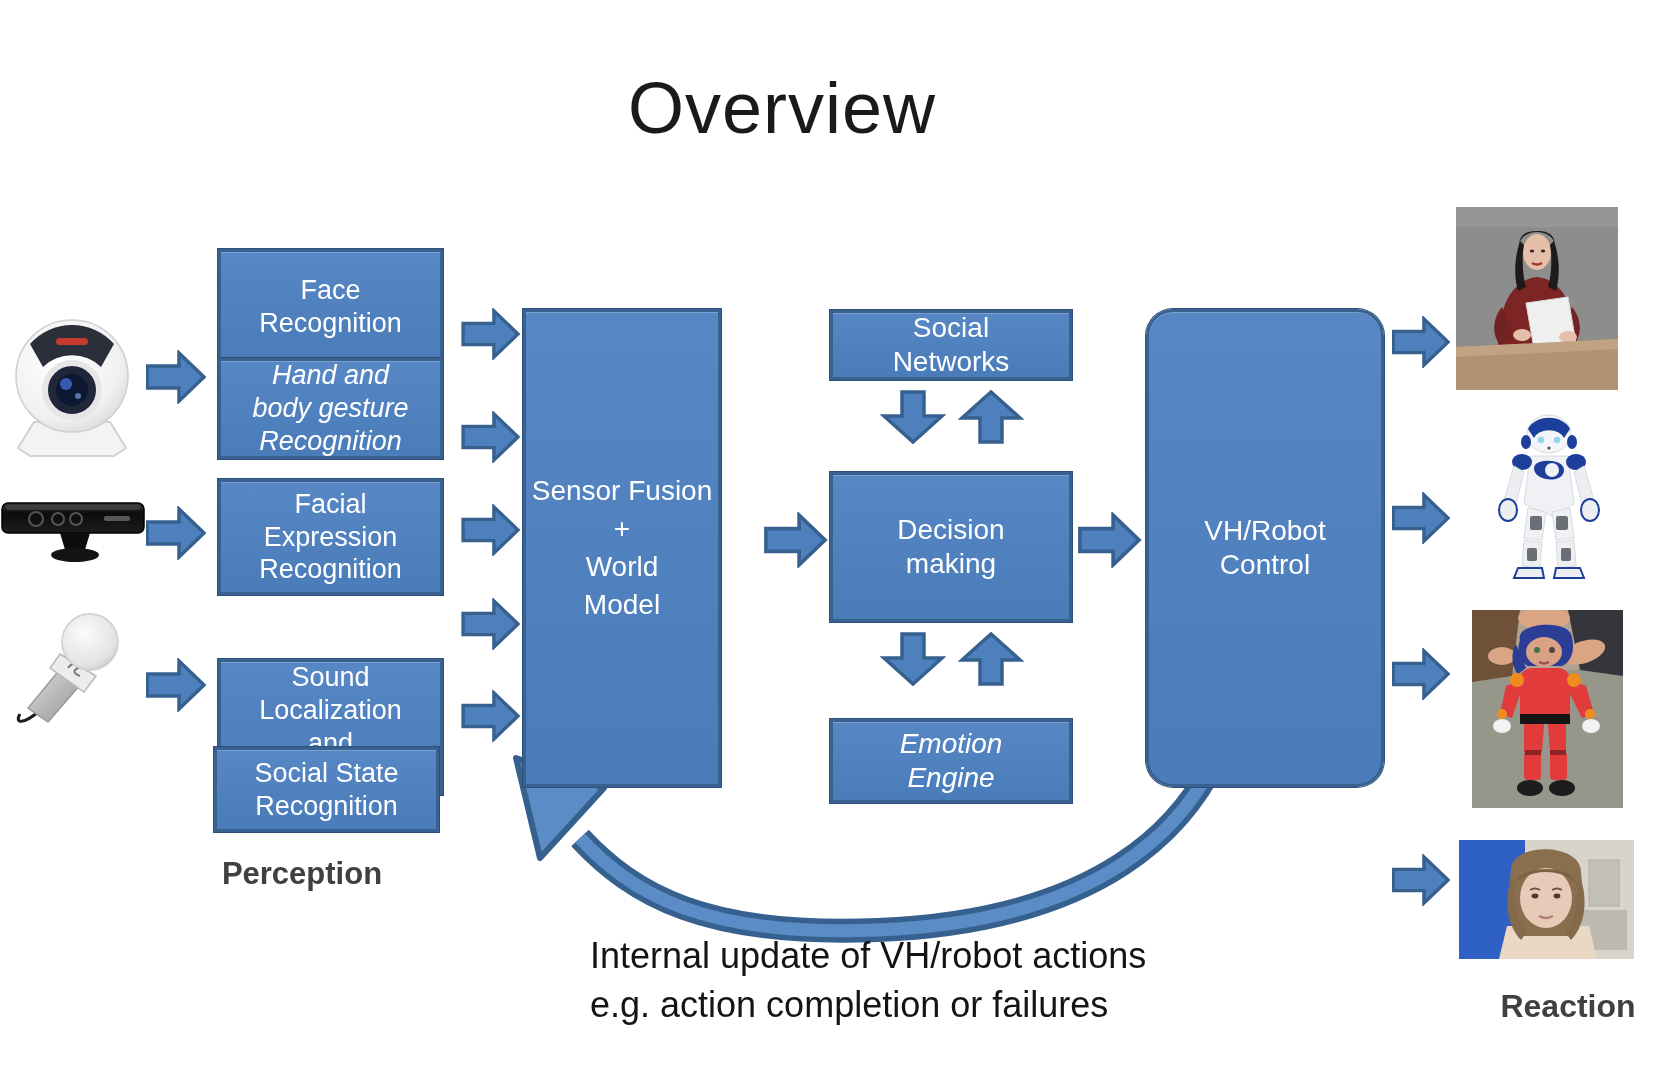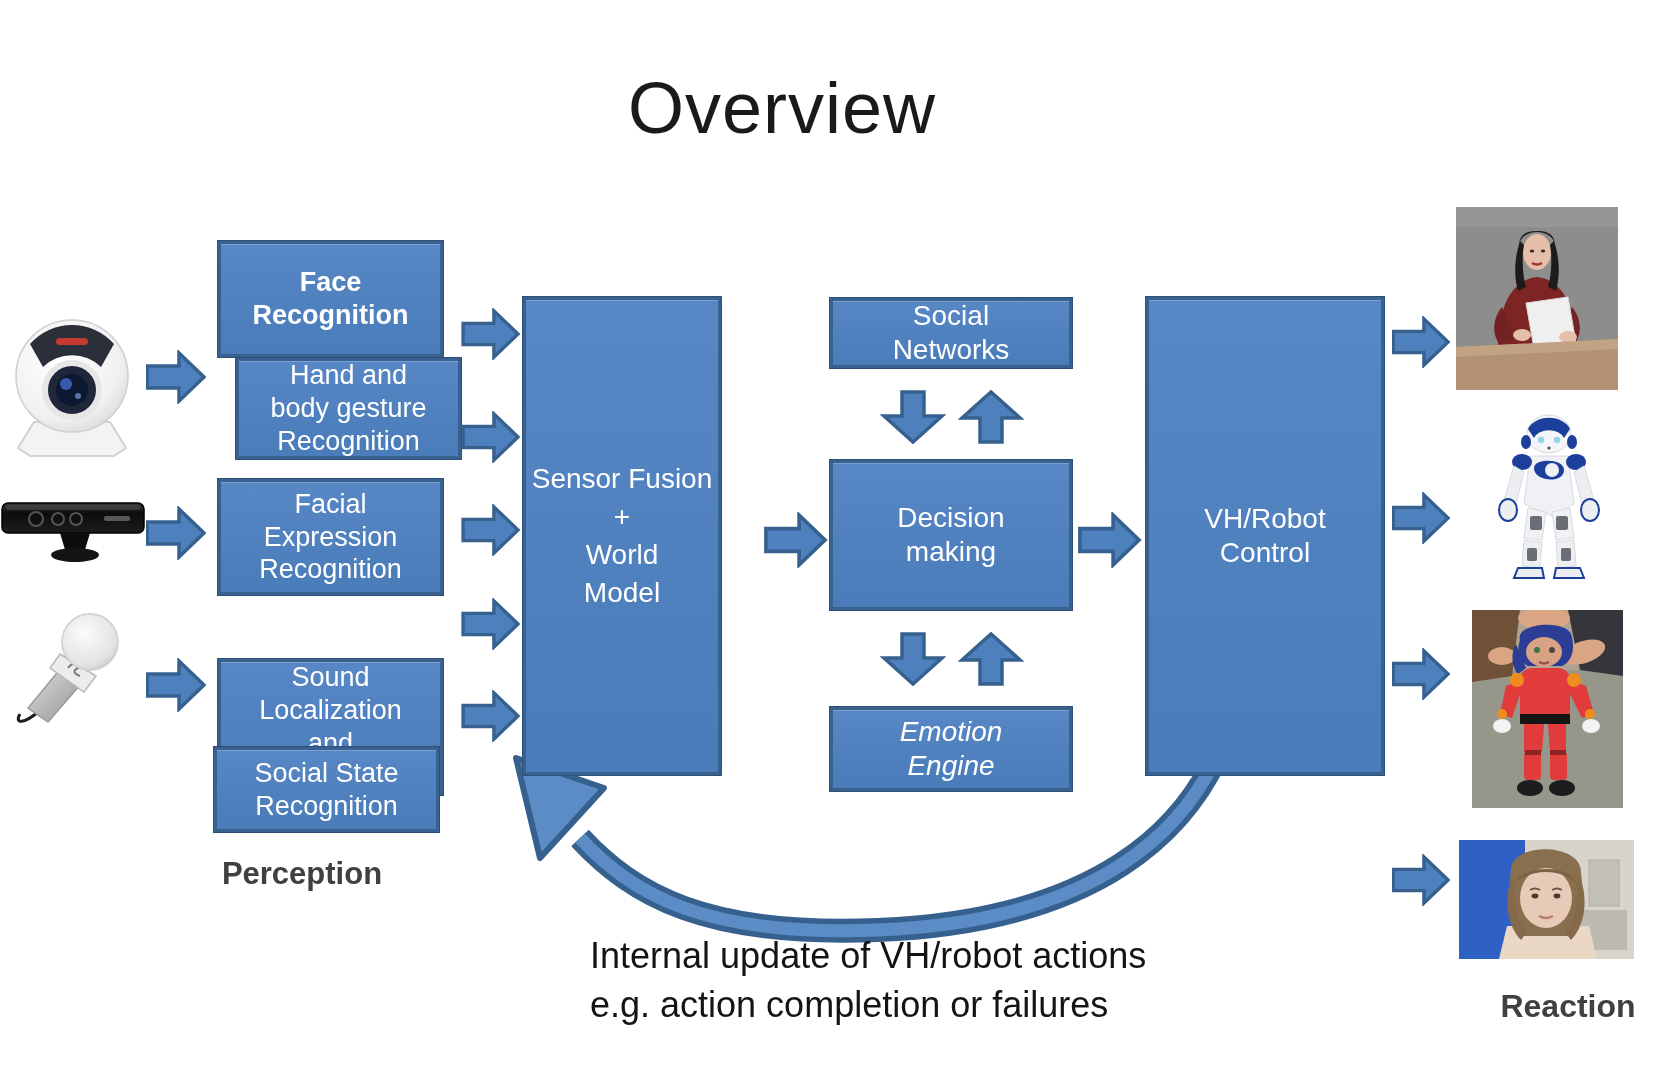--- a/index.html
+++ b/index.html
@@ -14,21 +14,21 @@
   }
   .pbox{
     position:absolute;box-sizing:border-box;
     background:linear-gradient(180deg,#5787c4 0%,#4a7cba 100%);
     border:3px solid #39618f;
     color:#ffffff;display:flex;align-items:center;justify-content:center;
     text-align:center;white-space:pre-line;line-height:1.22;
     box-shadow:0 0 0 1px #2d4f78, inset 0 1px 0 rgba(255,255,255,.22);
   }
   .f27{font-size:27px;}
-  .f28{font-size:28px;}
+  .f28{font-size:28px;margin-top:12px;}
   .blabel{font-weight:700;font-size:31px;color:#404040;text-align:center;position:absolute;}
   .caption{
     position:absolute;left:590px;top:932px;width:700px;text-align:left;
     font-size:36px;color:#141414;line-height:1.35;
   }
   svg{display:block;}
   .underlayer{position:absolute;left:0;top:0;z-index:0;}
   .layer{z-index:1;}
 </style>
 </head>
@@ -115,23 +115,23 @@
     <svg width="60" height="54" viewBox="0 0 60 54">
         <polygon points="1,16 33,16 33,3 58,27 33,51 33,38 1,38" fill="#4e80bd" stroke="#36618f" stroke-width="3.5"></polygon>
       </svg>
   </div>
   <div class="abs layer" style="left:146px;top:658px;">
     <svg width="60" height="54" viewBox="0 0 60 54">
         <polygon points="1,16 33,16 33,3 58,27 33,51 33,38 1,38" fill="#4e80bd" stroke="#36618f" stroke-width="3.5"></polygon>
       </svg>
   </div>
 
-  <div class="pbox f27 layer" style="left:218px;top:241px;width:225px;height:116px;font-weight:bold;">Face
+  <div class="pbox f27 layer" style="left:218px;top:249px;width:225px;height:116px;">Face
 Recognition</div>
-  <div class="pbox f27 layer" style="left:236px;top:358px;width:225px;height:101px;">Hand and
+  <div class="pbox f27 layer" style="left:218px;top:358px;width:225px;height:101px;font-style:italic;">Hand and
 body gesture
 Recognition</div>
   <div class="pbox f27 layer" style="left:218px;top:479px;width:225px;height:116px;">Facial
 Expression
 Recognition</div>
   <div class="pbox f27 layer" style="left:218px;top:635px;width:225px;height:136px;margin-top:24px;">Sound
 Localization
 and
 Classification</div>
   <div class="pbox f27 layer" style="left:214px;top:747px;width:225px;height:85px;">Social State
@@ -206,21 +206,21 @@
 
   <div class="pbox f28 layer" style="left:830px;top:707px;width:242px;height:84px;font-style:italic;">Emotion
 Engine</div>
 
   <div class="abs layer" style="left:1078px;top:512px;">
     <svg width="64" height="56" viewBox="0 0 60 54">
         <polygon points="1,16 33,16 33,3 58,27 33,51 33,38 1,38" fill="#4e80bd" stroke="#36618f" stroke-width="3.5"></polygon>
       </svg>
   </div>
 
-  <div class="pbox f28 layer" style="left:1146px;top:297px;width:238px;height:478px;">VH/Robot
+  <div class="pbox f28 layer" style="left:1146px;top:297px;width:238px;height:478px;border-radius:27px;">VH/Robot
 Control</div>
 
   <div class="abs layer" style="left:1392px;top:316px;">
     <svg width="58" height="52" viewBox="0 0 60 54">
         <polygon points="1,16 33,16 33,3 58,27 33,51 33,38 1,38" fill="#4e80bd" stroke="#36618f" stroke-width="3.5"></polygon>
       </svg>
   </div>
   <div class="abs layer" style="left:1392px;top:492px;">
     <svg width="58" height="52" viewBox="0 0 60 54">
         <polygon points="1,16 33,16 33,3 58,27 33,51 33,38 1,38" fill="#4e80bd" stroke="#36618f" stroke-width="3.5"></polygon>

